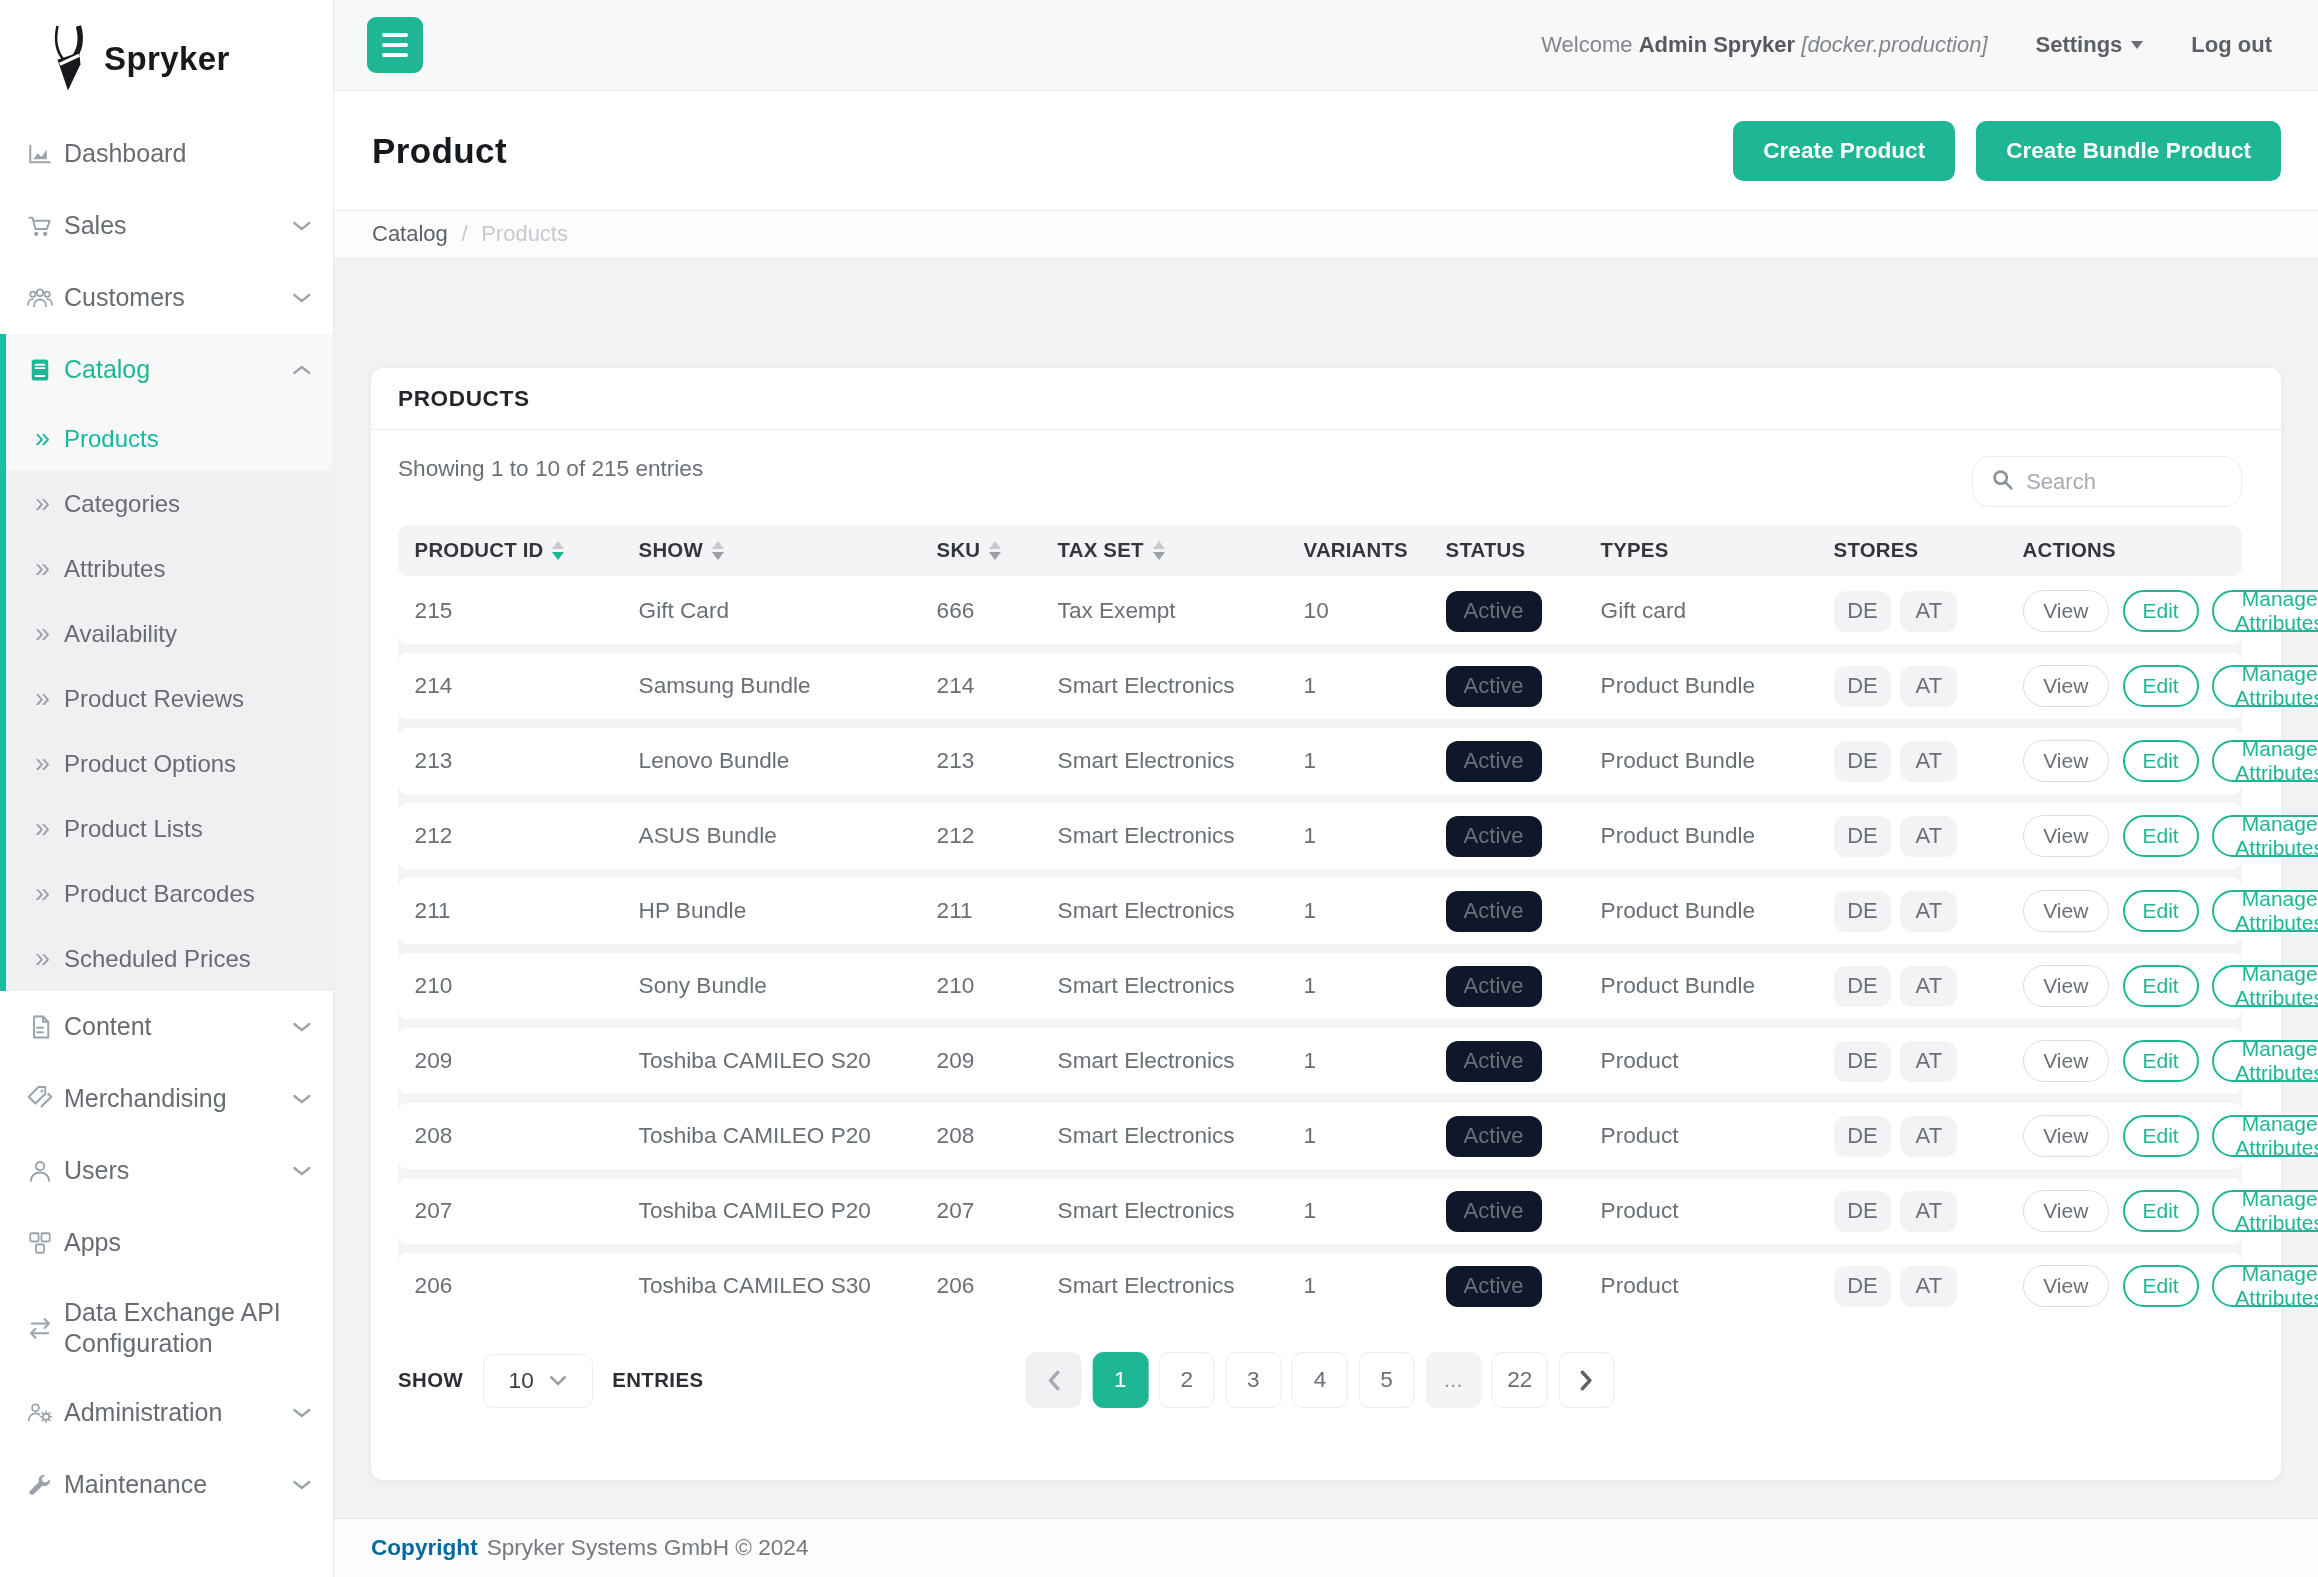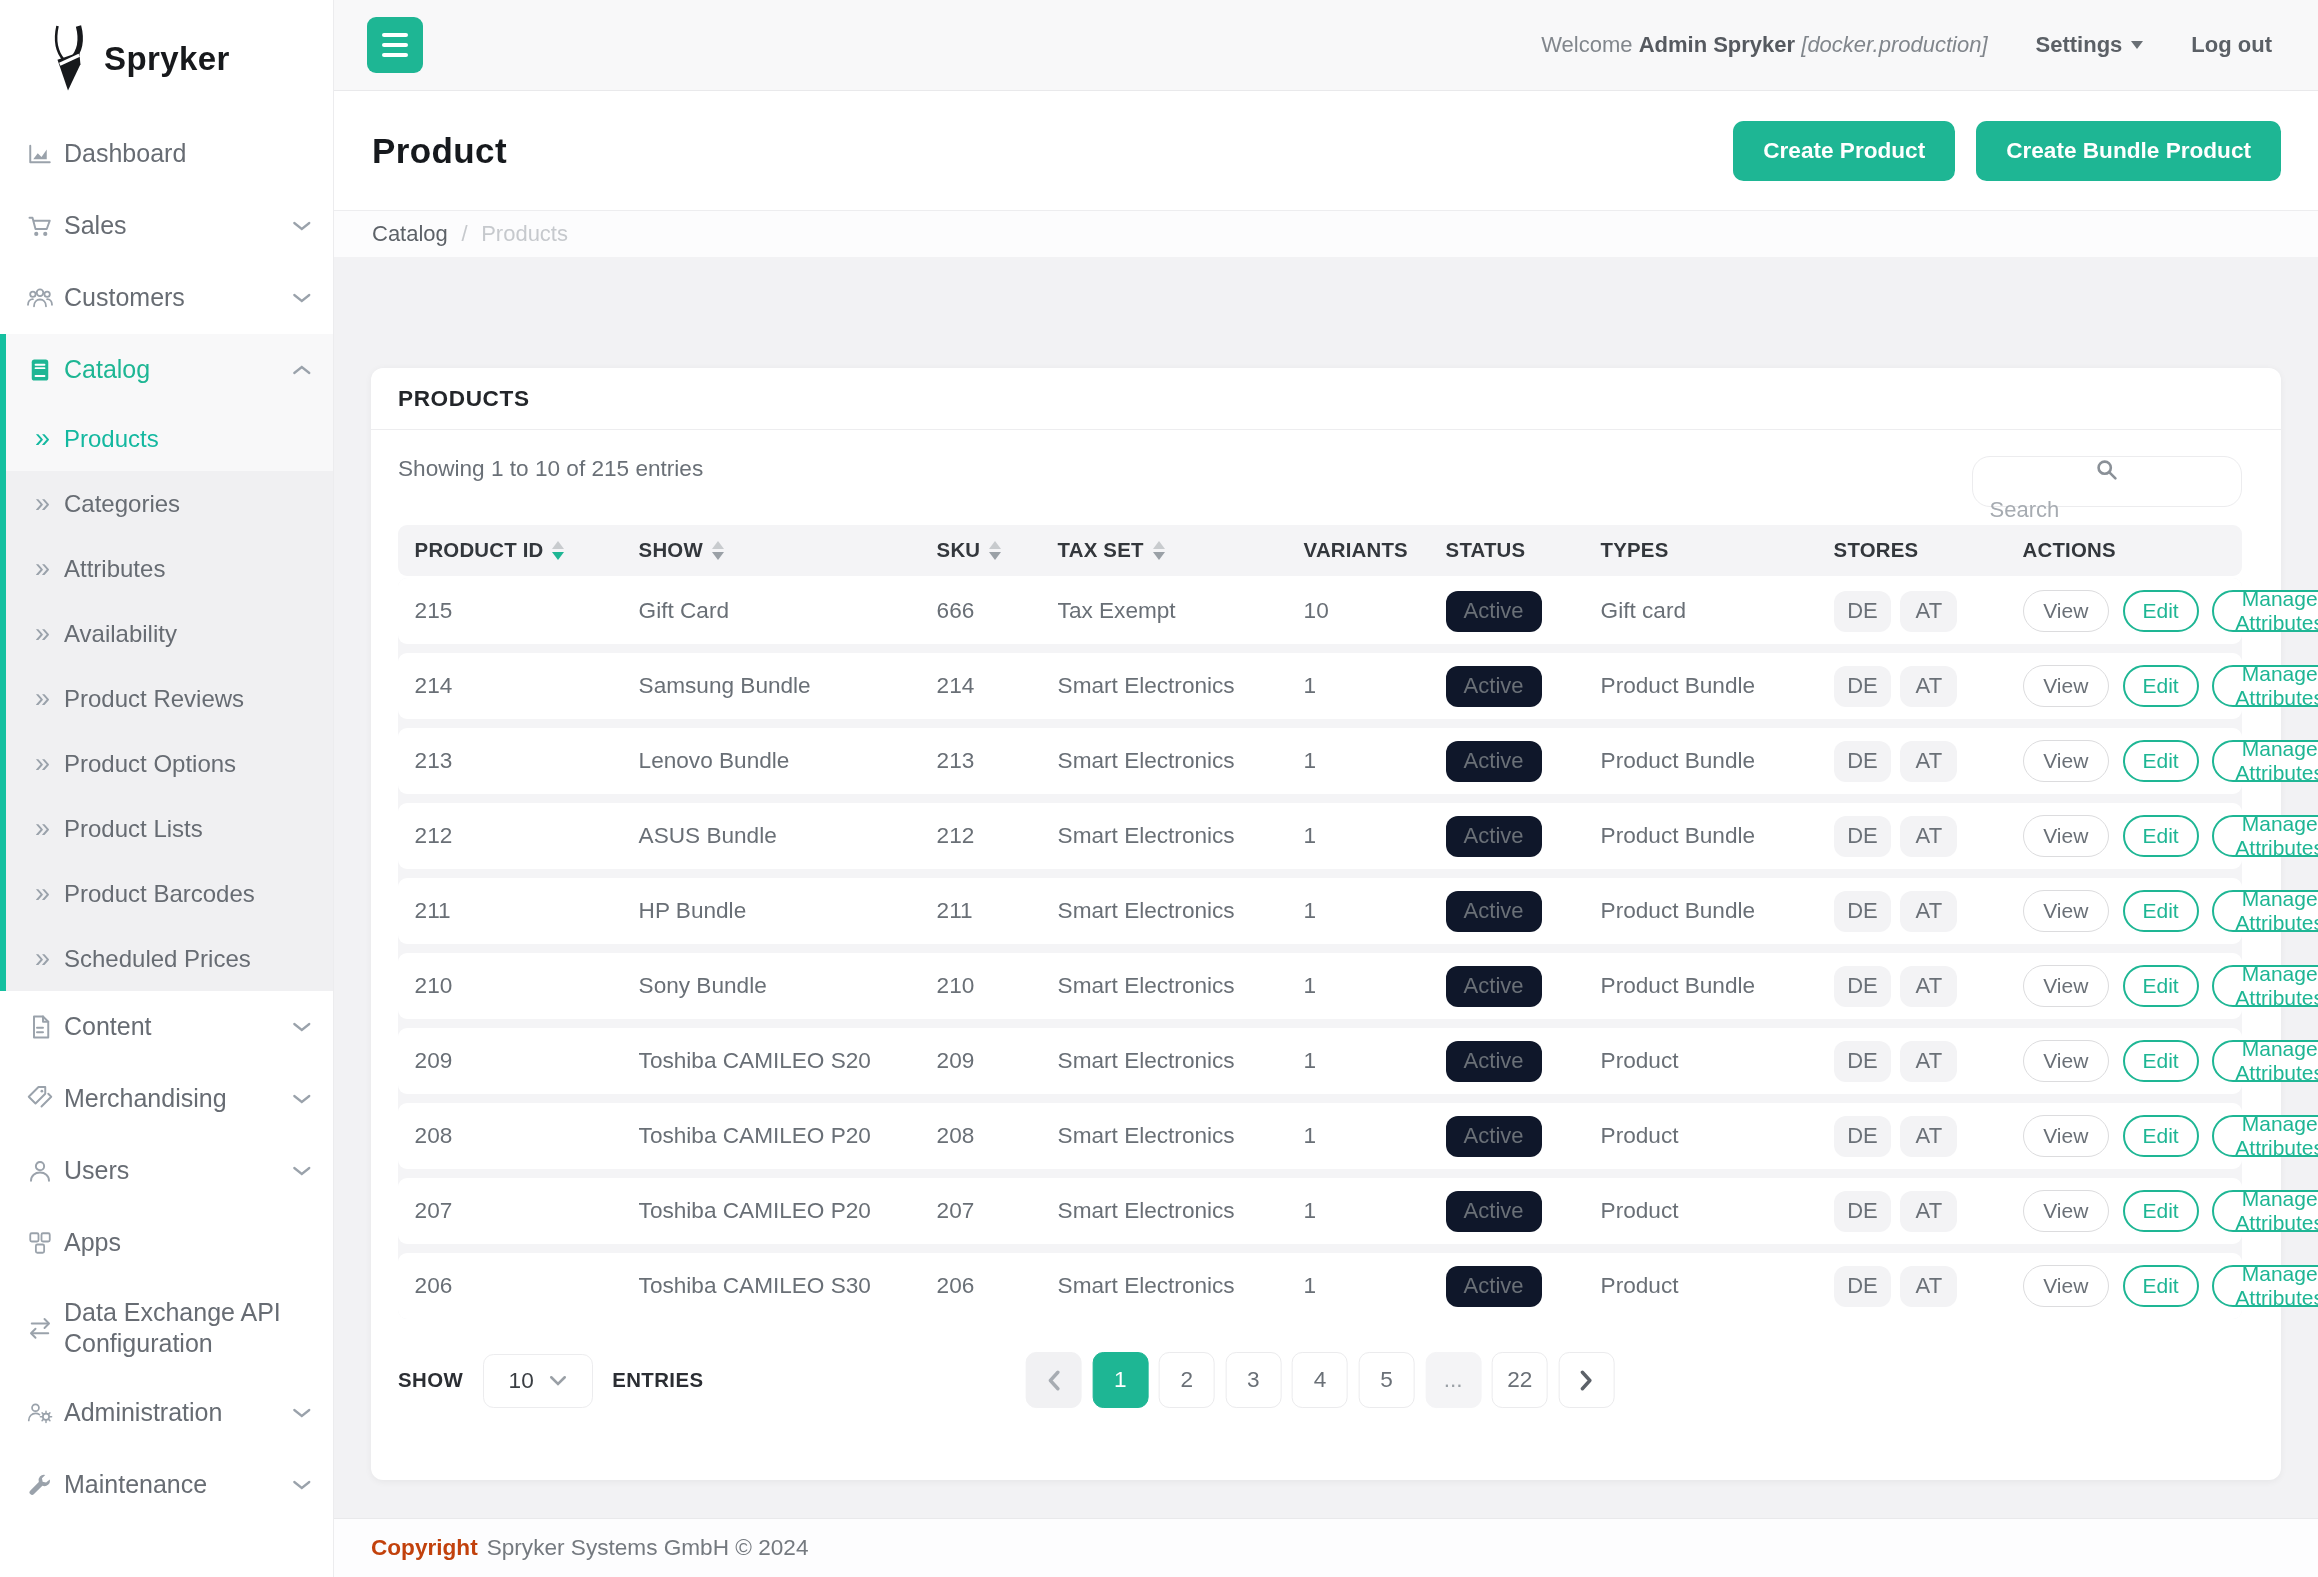--- a/index.html
+++ b/index.html
@@ -52,21 +52,21 @@
   .content { flex:1; background:#f2f2f4; }
   
   .card { margin:111px 38px 0 37px; width:1910px; height:1112px; background:#fff;
     border-radius:12px; box-shadow:0 1.5px 7.5px rgba(0,0,0,.05); }
   .card-header { height:62px; display:flex; align-items:center; padding:0 27px;
     border-bottom:1.5px solid #ededef; font-size:22.6px; font-weight:700; color:#23262a; letter-spacing:0.6px; }
   .card-body { padding:26px 39px 0 27px; }
   .meta-row { height:51px; display:flex; align-items:flex-start; }
   .showing { font-size:22.6px; color:#6a7077; }
   .search { margin-left:auto; width:270px; height:51px; border:1.5px solid #ececee; border-radius:18px;
-    display:flex; align-items:center; padding:0 16.6px; gap:10.6px; background:#fff;flex-direction:column; }
+    display:flex; align-items:center; padding:0 16.6px; gap:10.6px; background:#fff; }
   .search input { border:none; outline:none; width:100%; font-size:22px; color:#6a7077;
     font-family:inherit; background:transparent; }
   .search input::placeholder { color:#a6abb1; }
   
   .tgrid { display:grid; grid-template-columns:203px 277px 100px 225px 121px 134px 212px 168px 1fr;
     align-items:center;gap:21px; }
   .thead { margin-top:18px; height:51px; background:#f4f4f6; border-radius:9px; }
   .th { font-size:20.4px; font-weight:700; color:#33373c; letter-spacing:0.2px; padding-left:16.6px;
     display:flex; align-items:center; }
   .sort { display:inline-flex; flex-direction:column; gap:3.8px; margin-left:9px; }
@@ -96,21 +96,21 @@
     display:flex; align-items:center; justify-content:center; gap:15px; font-size:22.6px; color:#3a3e43; cursor:pointer; }
   .pager { position:absolute; left:50%; transform:translateX(-50%); display:flex; gap:10.6px; }
   .pbtn { width:56px; height:56px; border-radius:10.6px; display:flex; align-items:center; justify-content:center;
     font-size:22.6px; color:#6a7077; background:#fff; border:1.5px solid #ebebed; cursor:pointer; font-family:inherit; }
   .pbtn.prev { background:#f1f1f3; border-color:#f1f1f3; }
   .pbtn.active { background:#1EB694; border-color:#1EB694; color:#fff; }
   .pbtn.dots { background:#f4f4f6; border-color:#f4f4f6; color:#9aa0a6; }
   
   .footer { height:59px; background:#fdfdfe; border-top:1.5px solid #e9e9eb; display:flex; align-items:center;
     padding-left:37px; font-size:22.6px; color:#74797f; }
-  .footer b { color:#c2410c; font-weight:700; margin-right:9px; }
+  .footer b { color:#0369a1; font-weight:700; margin-right:9px; }
 </style>
 </head>
 <body>
 
 <aside class="sidebar">
   <div class="logo">
     <span>
       <svg width="48" height="69" viewBox="0 0 32 46" fill="none">
         <path d="M9 2c-2.2 10-1 17 4.5 23" stroke="#17191c" stroke-width="1.7"></path>
         <path d="M23 2c2.6 10 1 17-4.5 22.5" stroke="#17191c" stroke-width="3.6"></path>

